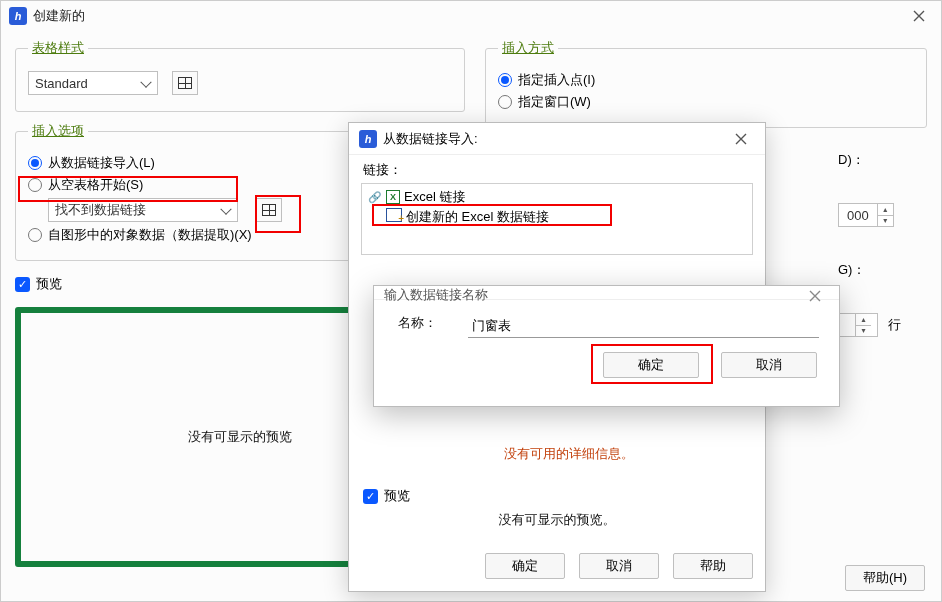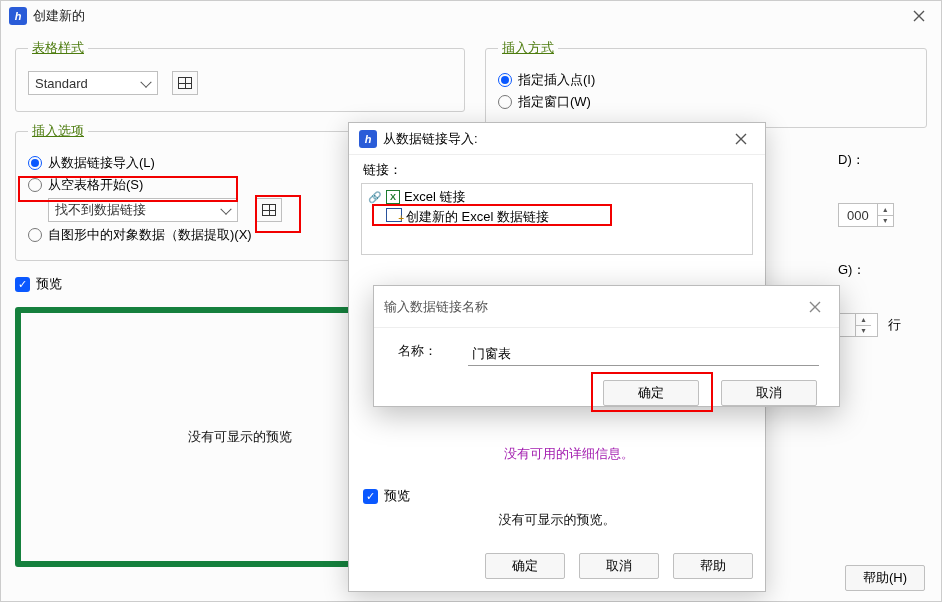--- a/index.html
+++ b/index.html
@@ -56,30 +56,30 @@
     .dialog2 .tb { height: 32px; display: flex; align-items: center; padding: 0 10px; border-bottom: 1px solid #eee; }
     .link-list { border: 1px solid #cfcfcf; margin: 2px 12px; height: 72px; padding: 4px 6px; background: #fff; }
     .link-root { display: flex; align-items: center; }
     .tiny-ico { width: 14px; height: 14px; margin-right: 4px; display: inline-flex; align-items: center; justify-content: center; font-size: 11px; }
     .excel-ico { border: 1px solid #1d7a2e; color: #1d7a2e; font-weight: bold; font-size: 9px; }
     .create-row { display: flex; align-items: flex-start; margin-left: 18px; margin-top: 2px; }
     .table-plus-ico { width: 16px; height: 14px; border: 1px solid #29529c; position: relative; margin-right: 4px; }
     .table-plus-ico::after { content: "+"; position: absolute; right: -3px; bottom: -3px; font-size: 10px; color: #c08500; }
 
     .details-area { margin: 14px 12px 0 12px; display: flex; flex-direction: column; align-items: center; }
-    .details-msg { color: #a21caf; margin-top: 6px; margin-left: 24px; }
+    .details-msg { color: #c2410c; margin-top: 6px; margin-left: 24px; }
 
     .d2-preview { display: flex; align-items: center; margin: 24px 14px 6px; }
     .d2-preview-msg { text-align: center; color: #111; }
 
     .d2-footer { margin-top: auto; padding: 8px 12px 12px; display: flex; justify-content: flex-end; gap: 14px; }
 
     
     .dialog3 { position: absolute; left: 373px; top: 285px; width: 467px; height: 122px; background: #fff; border: 1px solid #bbb; box-shadow: 0 8px 28px rgba(0,0,0,0.25); }
-    .dialog3 .tb3 { height: 42px; display: flex; align-items: center; padding: 0 10px; border-bottom: 1px solid #eee; color: #555; }
+    .dialog3 .tb3 { height: 14px; display: flex; padding: 0 10px; border-bottom: 1px solid #eee; color: #555; }
     .name-row { display: flex; padding: 14px 20px 0 24px; }
     .name-label { width: 70px; color: #111; }
     .name-input { flex: 1; height: 24px; border: none; border-bottom: 1px solid #999; padding: 2px 4px; font-size: 13px; outline: none; }
     .d3-footer { display: flex; justify-content: flex-end; gap: 22px; padding: 14px 22px 0 0; }
     .d3-footer .btn { min-width: 96px; }
 
   </style>
 </head>
 <body>
 

